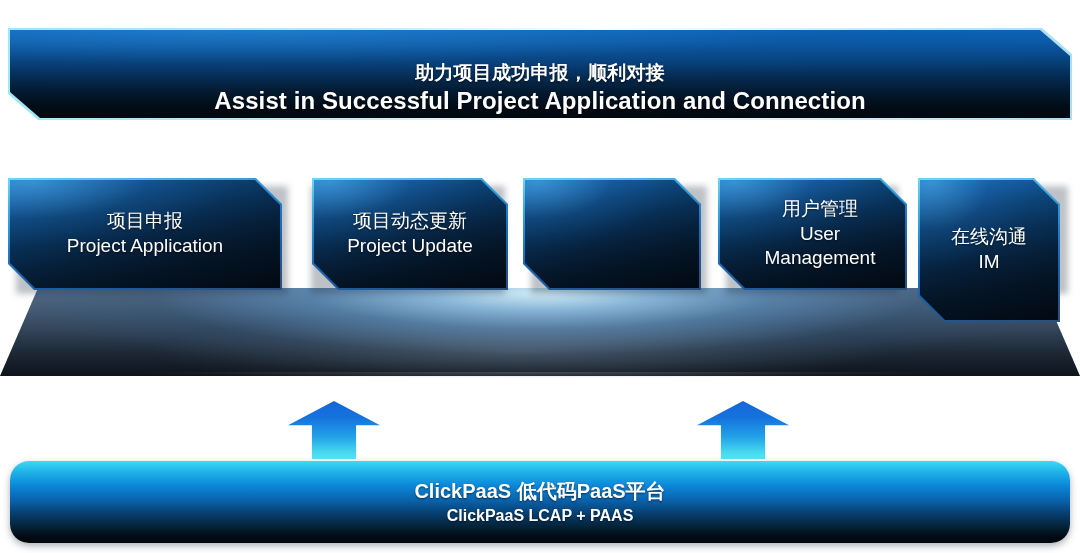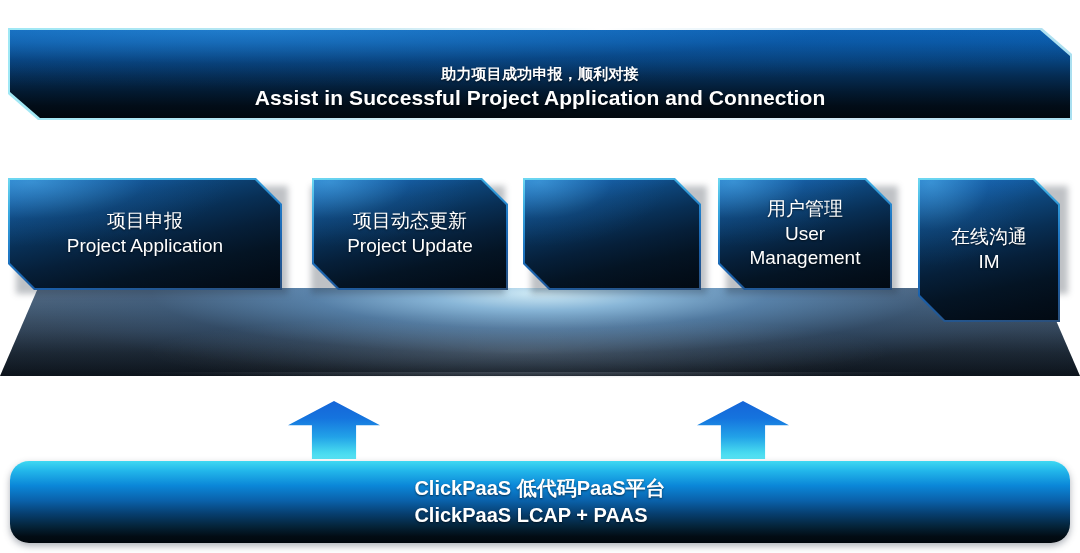--- a/index.html
+++ b/index.html
@@ -63,22 +63,22 @@
   }
   .banner-text {
     position: relative;
     z-index: 2;
     text-align: center;
     color: #ffffff;
     font-weight: bold;
     line-height: 1.32;
     text-shadow: 0 1px 2px rgba(0,0,0,0.65);
   }
-  .banner-line-cn { font-size: 15px; letter-spacing: .2px; margin-top: 28px; }
-  .banner-line-en { font-size: 21px; letter-spacing: .1px; }
+  .banner-line-cn { font-size: 19px; letter-spacing: .2px; margin-top: 28px; }
+  .banner-line-en { font-size: 24px; letter-spacing: .1px; }
 
   
   .podium {
     position: absolute;
     left: 0;
     top: 288px;
     width: 1080px;
     height: 88px;
     clip-path: polygon(38px 0, 1042px 0, 1080px 100%, 0 100%);
     background:
@@ -182,27 +182,28 @@
       #073f70 64%,
       #042338 80%,
       #020c14 92%,
       #01070c 100%);
     box-shadow: 0 3px 7px rgba(60,70,85,0.42);
     display: flex;
     align-items: center;
     justify-content: center;
   }
   .bottom-text {
+    text-align: center;
     color: #ffffff;
     font-weight: bold;
     line-height: 1.36;
     text-shadow: 0 1px 2px rgba(0,0,0,0.55);
   }
   .bottom-line-cn { font-size: 20px; }
-  .bottom-line-en { font-size: 20px; }
+  .bottom-line-en { font-size: 16px; }
 </style>
 </head>
 <body>
 
 <div id="slide">
 
   <div class="banner-wrap">
     <div class="banner-glow"></div>
     <div class="banner">
       <div class="banner-text">
@@ -236,21 +237,21 @@
     </div>
   </div>
 
   <div class="box-shadow" style="left:531px; top:186px; width:176px; height:108px;"></div>
   <div class="box" style="left:523px; top:178px; width:178px; height:112px;">
     <div class="box-edge"></div>
     <div class="box-face"></div>
   </div>
 
   <div class="box-shadow" style="left:726px; top:186px; width:172px; height:108px;"></div>
-  <div class="box" style="left:718px; top:178px; width:174px; height:112px;">
+  <div class="box" style="left:718px; top:178px; width:174px; height:112px;padding-left:15px;">
     <div class="box-edge"></div>
     <div class="box-face"></div>
     <div class="box-label">
       <div class="lbl-cn">用户管理</div>
       <div class="lbl-en" style="white-space:pre-line;">User
 Management</div>
     </div>
   </div>
 
   <div class="box-shadow" style="left:926px; top:186px; width:142px; height:108px;"></div>

